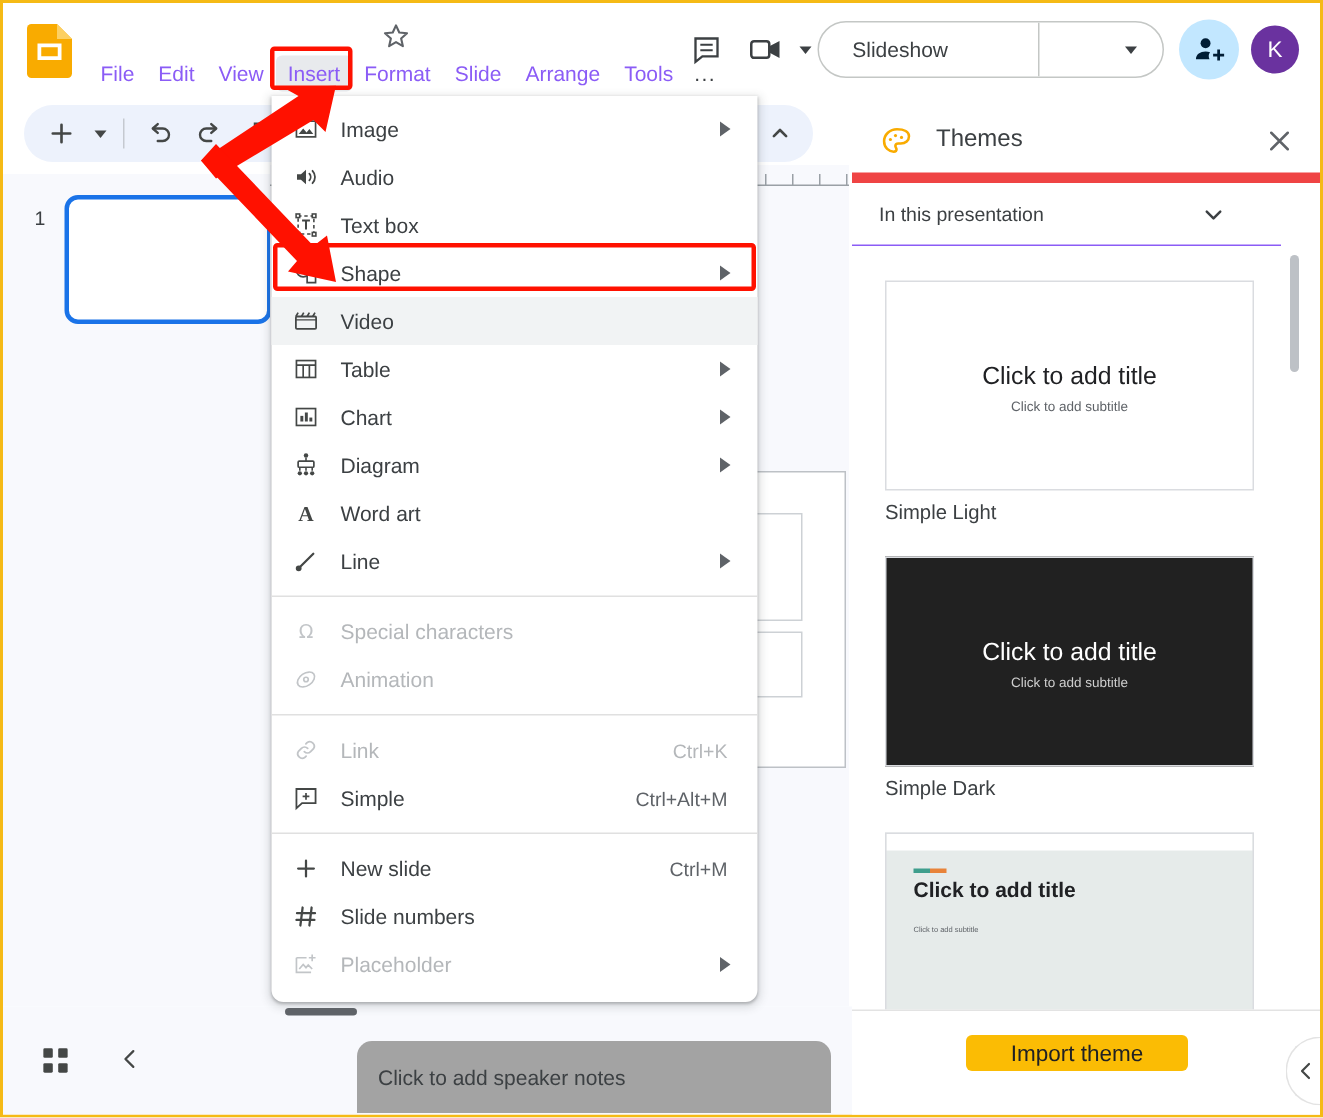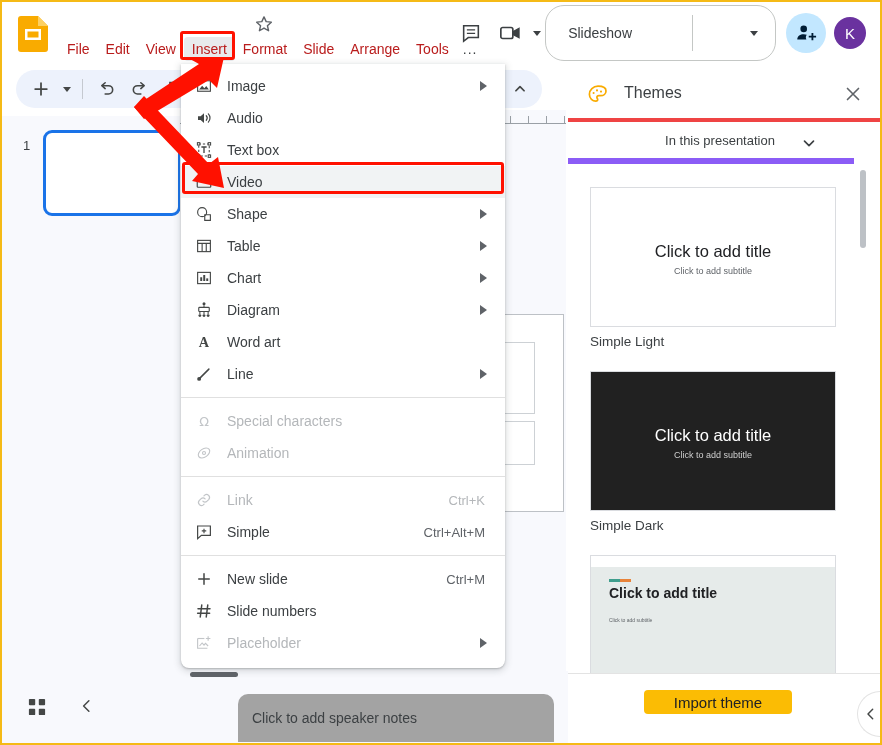--- a/index.html
+++ b/index.html
@@ -22,37 +22,37 @@
   .doc-icon svg { display: block; }
 
   .doc-title {
     position: absolute; left: 57px; top: 8px;
     font-size: 19px; color: #3c4043; letter-spacing: .1px; white-space: nowrap;
   }
   .star-icon { position: absolute; left: 252px; top: 12px; width: 20px; height: 20px; color: #5f6368; }
 
   .menubar { position: absolute; left: 57px; top: 35px; height: 24px; display: flex; align-items: center; }
   .menu-item {
-    font-size: 14px; color: #b91c1c; padding: 2px 8px; border-radius: 4px;
+    font-size: 14px; color: #8b5cf6; padding: 2px 8px; border-radius: 4px;
     white-space: nowrap; cursor: default; line-height: 20px;
   }
   .menu-item.more { letter-spacing: 1px; color: #3c4043; padding: 2px 6px; }
   .menu-item.active { background: #e8eaed; }
   .insert-wrap { position: relative; display: inline-block; }
   .insert-hl {
     position: absolute; left: -4px; top: -6px; width: 55px; height: 29px;
     border: 3px solid #ff1100; border-radius: 3px; pointer-events: none;
   }
 
   .hdr-right { position: absolute; right: 0; top: 0; height: 62px; display: flex; align-items: center; }
   .hdr-icon-btn { width: 40px; height: 40px; display: flex; align-items: center; justify-content: center; color: #3c4043; cursor: pointer; border-radius: 50%; }
   .cam-group { display: flex; align-items: center; gap: 2px; margin-right: 4px; }
   .caret-down { width: 0; height: 0; border-left: 4.5px solid transparent; border-right: 4.5px solid transparent; border-top: 5px solid #3c4043; }
   .slideshow-btn {
-    display: flex; align-items: center; height: 56px;
+    display: flex; align-items: center; height: 38px;
     border: 1px solid #c4c7c5; border-radius: 19px; overflow: hidden; background: #fff; gap: 40px;
   }
   .slideshow-label { padding: 0 20px 0 22px; font-size: 14px; color: #3c4043; line-height: 36px; }
   .slideshow-split { width: 1px; height: 36px; background: #c4c7c5; }
   .slideshow-arrow { width: 42px; height: 36px; display: flex; align-items: center; justify-content: center; }
   .share-btn {
     width: 40px; height: 40px; border-radius: 50%; background: #c2e7ff;
     display: flex; align-items: center; justify-content: center; margin: 0 8px 0 10px; color: #001d35;
   }
   .avatar {
@@ -132,28 +132,28 @@
   .menu-scroll-h {
     position: absolute; left: 188px; top: 670px; width: 48px; height: 5px;
     background: #5f6368; border-radius: 3px;
   }
 
   
   .themes {
     position: absolute; left: 566px; top: 64px; width: 314px; height: 679px;
     background: #fff; border-radius: 10px 0 0 0;
   }
-  .themes-head { position: relative; height: 56px; border-bottom: 4px solid #ef4444; }
+  .themes-head { position: relative; height: 56px; border-bottom: 7px solid #ef4444; }
   .palette-icon { position: absolute; left: 18px; top: 17px; width: 24px; height: 24px; }
   .themes-title { position: absolute; left: 56px; top: 18px; font-size: 16px; color: #3c4043; }
   .themes-close { position: absolute; right: 18px; top: 17px; width: 22px; height: 22px; color: #5f6368; }
 
   .themes-select {
-    position: relative; height: 42px; border-bottom: 6px solid #8b5cf6;
-    display: flex; align-items: center; width: 286px; justify-content: center;
+    position: relative; height: 42px; border-bottom: 1px solid #8b5cf6;
+    display: flex; align-items: center; width: 286px;
   }
   .themes-select .txt { padding-left: 18px; font-size: 13px; color: #3c4043; }
   .themes-select .chev { position: absolute; right: 36px; top: 12px; color: #3c4043; }
 
   .themes-list { position: absolute; left: 0; top: 99px; width: 300px; height: 571px; overflow: hidden; }
   .theme-card { position: relative; margin: 22px 0 0 22px; width: 246px; }
   .theme-prev { width: 246px; height: 140px; border: 1px solid #dadce0; position: relative; overflow: hidden; }
   .theme-prev.dark { background: #212121; border-color: #dadce0; }
   .theme-prev.streamline { background: #e6ebea; }
   .tp-title { position: absolute; left: 0; right: 0; text-align: center; top: 54px; font-size: 16.5px; color: #202124; }
@@ -360,39 +360,39 @@
             <path d="M5 4h14v16H5z" stroke-dasharray="3 2.5"></path>
             <path d="M8.5 8h7M12 8v8" stroke-width="1.8"></path>
             <rect x="3.2" y="2.2" width="3.2" height="3.2" fill="#fff"></rect>
             <rect x="17.6" y="2.2" width="3.2" height="3.2" fill="#fff"></rect>
             <rect x="3.2" y="18.6" width="3.2" height="3.2" fill="#fff"></rect>
             <rect x="17.6" y="18.6" width="3.2" height="3.2" fill="#fff"></rect>
           </svg>
         </span>
         <span class="lbl">Text box</span>
       </div>
+      <div class="mi">
+        <span class="ico">
+          <svg width="18" height="18" viewBox="0 0 24 24" fill="none" stroke="currentColor" stroke-width="1.5">
+            <circle cx="9.5" cy="9.5" r="6"></circle>
+            <path d="M13 13h7.5v7.5H13z"></path>
+          </svg>
+        </span>
+        <span class="lbl">Shape</span>
+        <span class="sub"></span>
+      </div>
       <div class="mi video-row">
         <span class="ico">
           <svg width="18" height="18" viewBox="0 0 24 24" fill="none" stroke="currentColor" stroke-width="1.6">
             <rect x="3" y="8" width="18" height="11" rx="1"></rect>
             <path d="M3 8l2-3.5M8 8l2-3.5M13 8l2-3.5M18 8l2-3.5" stroke-width="1.5"></path>
             <path d="M3 11h18" stroke-width="1.3"></path>
           </svg>
         </span>
         <span class="lbl">Video</span>
-      </div>
-      <div class="mi">
-        <span class="ico">
-          <svg width="18" height="18" viewBox="0 0 24 24" fill="none" stroke="currentColor" stroke-width="1.5">
-            <circle cx="9.5" cy="9.5" r="6"></circle>
-            <path d="M13 13h7.5v7.5H13z"></path>
-          </svg>
-        </span>
-        <span class="lbl">Shape</span>
-        <span class="sub"></span>
       </div>
       <div class="mi">
         <span class="ico">
           <svg width="18" height="18" viewBox="0 0 24 24" fill="none" stroke="currentColor" stroke-width="1.5">
             <rect x="3.5" y="4.5" width="17" height="15"></rect>
             <path d="M3.5 8.5h17M9.5 8.5v11M15 8.5v11"></path>
           </svg>
         </span>
         <span class="lbl">Table</span>
         <span class="sub"></span>

